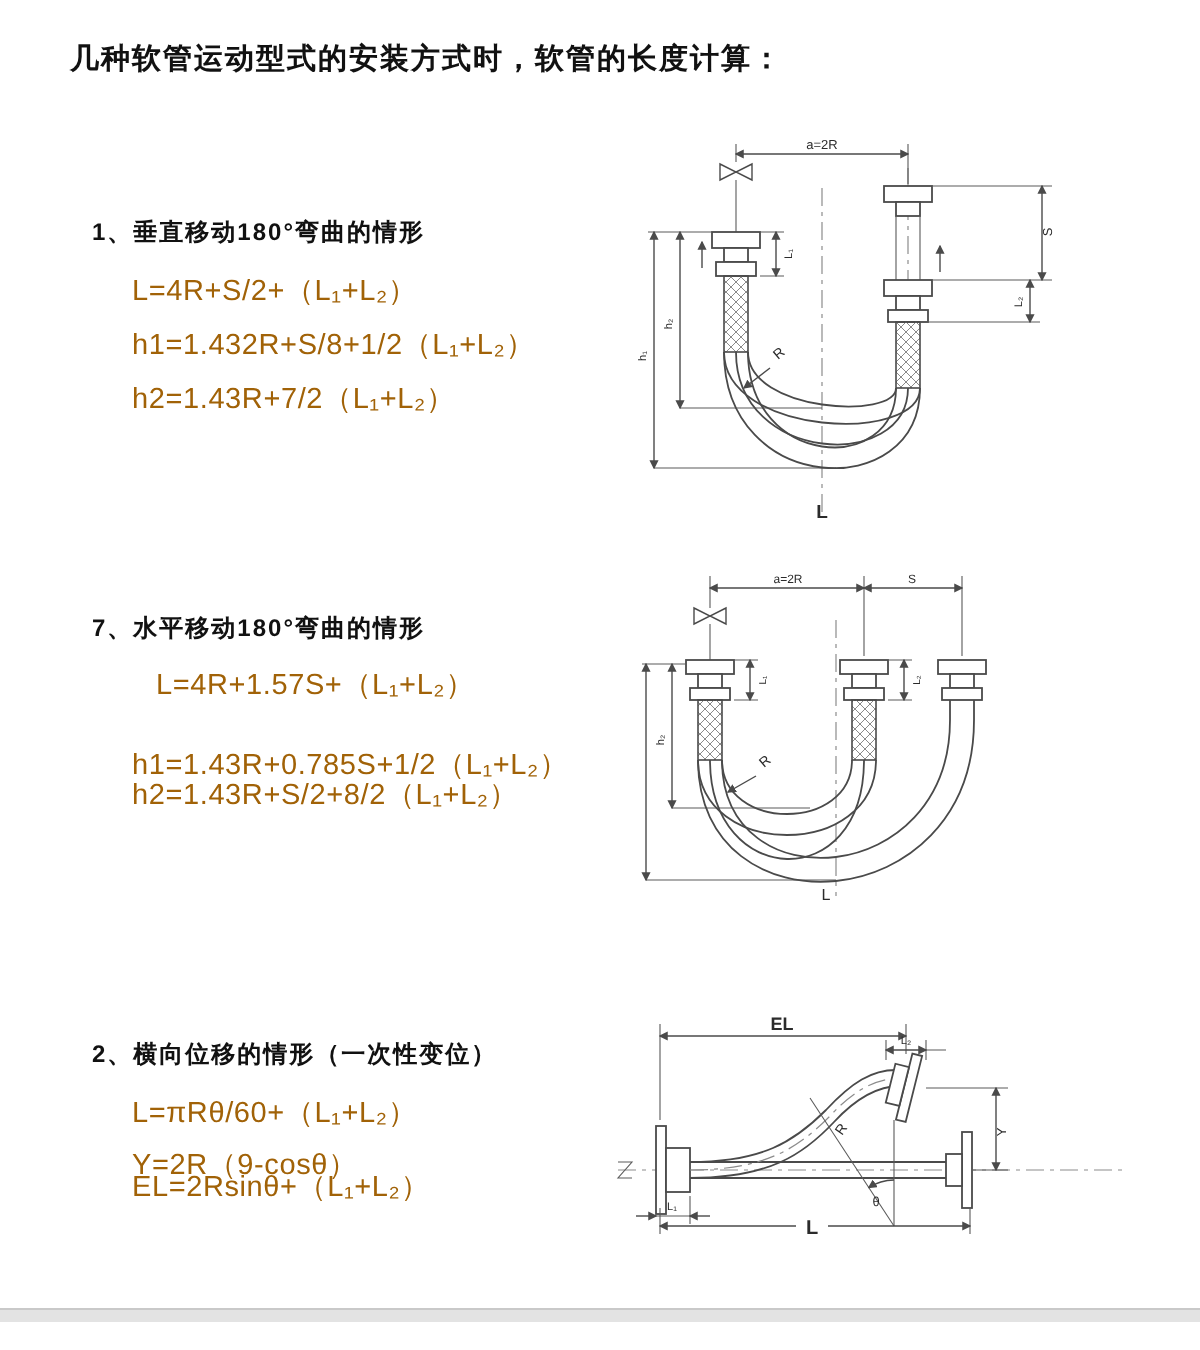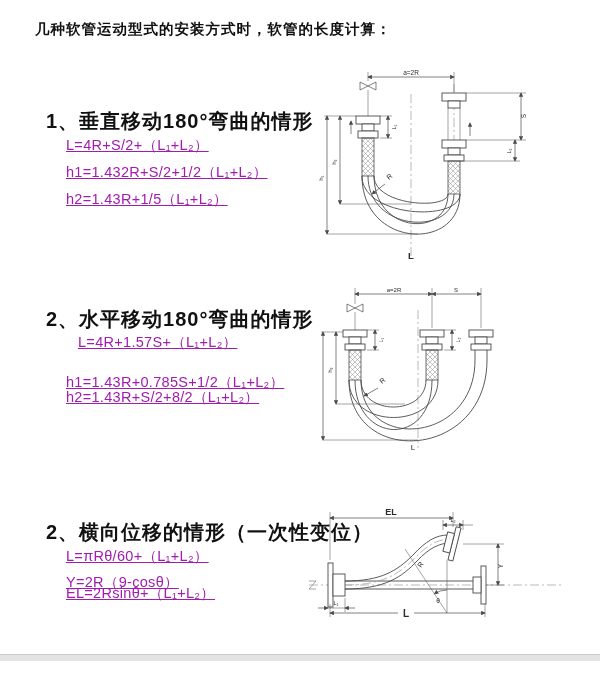--- a/index.html
+++ b/index.html
@@ -5,51 +5,50 @@
   html,body{margin:0;padding:0;}
   body{
     width:600px;height:675px;position:relative;background:#ffffff;
     font-family:"Liberation Sans",sans-serif;color:#1a1a1a;overflow:hidden;
   }
   .title{
     position:absolute;left:35px;top:20px;font-size:14.5px;font-weight:bold;
     letter-spacing:1px;color:#111;white-space:nowrap;
   }
   .heading{
-    position:absolute;font-size:20px;font-weight:bold;letter-spacing:1px;
+    position:absolute;font-size:12px;font-weight:bold;letter-spacing:1px;
     color:#111;white-space:nowrap;text-align:center;
   }
   .formula{
-    position:absolute;font-size:14.5px;color:#a21caf;letter-spacing:.3px;
+    position:absolute;font-size:14.5px;color:#a16207;letter-spacing:.3px;
     white-space:nowrap;
-    text-decoration:underline;
   }
   svg{position:absolute;overflow:visible;}
   svg text{font-family:"Liberation Sans",sans-serif;fill:#2b2b2b;}
   .dim{stroke:#4a4a4a;stroke-width:.7;fill:none;}
   .thin{stroke:#5a5a5a;stroke-width:.55;fill:none;}
   .hose{stroke:#4a4a4a;stroke-width:.9;fill:none;}
   .cl{stroke:#8c8c8c;stroke-width:.6;fill:none;stroke-dasharray:9 3 2 3;}
   .fit{fill:#ffffff;stroke:#4a4a4a;stroke-width:.9;}
   .page-edge{
     position:absolute;left:0;top:654px;width:600px;height:6px;
     background:#e3e3e3;border-top:1px solid #c9c9c9;
   }
 </style>
 </head>
 <body>
 
 <div class="title">几种软管运动型式的安装方式时，软管的长度计算：</div>
 
 <div class="heading" style="left:46px;top:108px">1、垂直移动180°弯曲的情形</div>
 <div class="formula" style="left:66px;top:136px">L=4R+S/2+（L₁+L₂）</div>
-<div class="formula" style="left:66px;top:163px">h1=1.432R+S/2+1/2（L₁+L₂）</div>
-<div class="formula" style="left:66px;top:190px">h2=1.43R+1/5（L₁+L₂）</div>
-
-<div class="heading" style="left:46px;top:306px">2、水平移动180°弯曲的情形</div>
+<div class="formula" style="left:66px;top:163px">h1=1.432R+S/8+1/2（L₁+L₂）</div>
+<div class="formula" style="left:66px;top:190px">h2=1.43R+7/2（L₁+L₂）</div>
+
+<div class="heading" style="left:46px;top:306px">7、水平移动180°弯曲的情形</div>
 <div class="formula" style="left:78px;top:333px">L=4R+1.57S+（L₁+L₂）</div>
 <div class="formula" style="left:66px;top:373px">h1=1.43R+0.785S+1/2（L₁+L₂）</div>
 <div class="formula" style="left:66px;top:388px">h2=1.43R+S/2+8/2（L₁+L₂）</div>
 
 <div class="heading" style="left:46px;top:519px">2、横向位移的情形（一次性变位）</div>
 <div class="formula" style="left:66px;top:547px">L=πRθ/60+（L₁+L₂）</div>
 <div class="formula" style="left:66px;top:573px">Y=2R（9-cosθ）</div>
 <div class="formula" style="left:66px;top:584px">EL=2Rsinθ+（L₁+L₂）</div>
 
 <svg style="left:313px;top:66px" width="260" height="196" viewBox="0 0 260 196">

